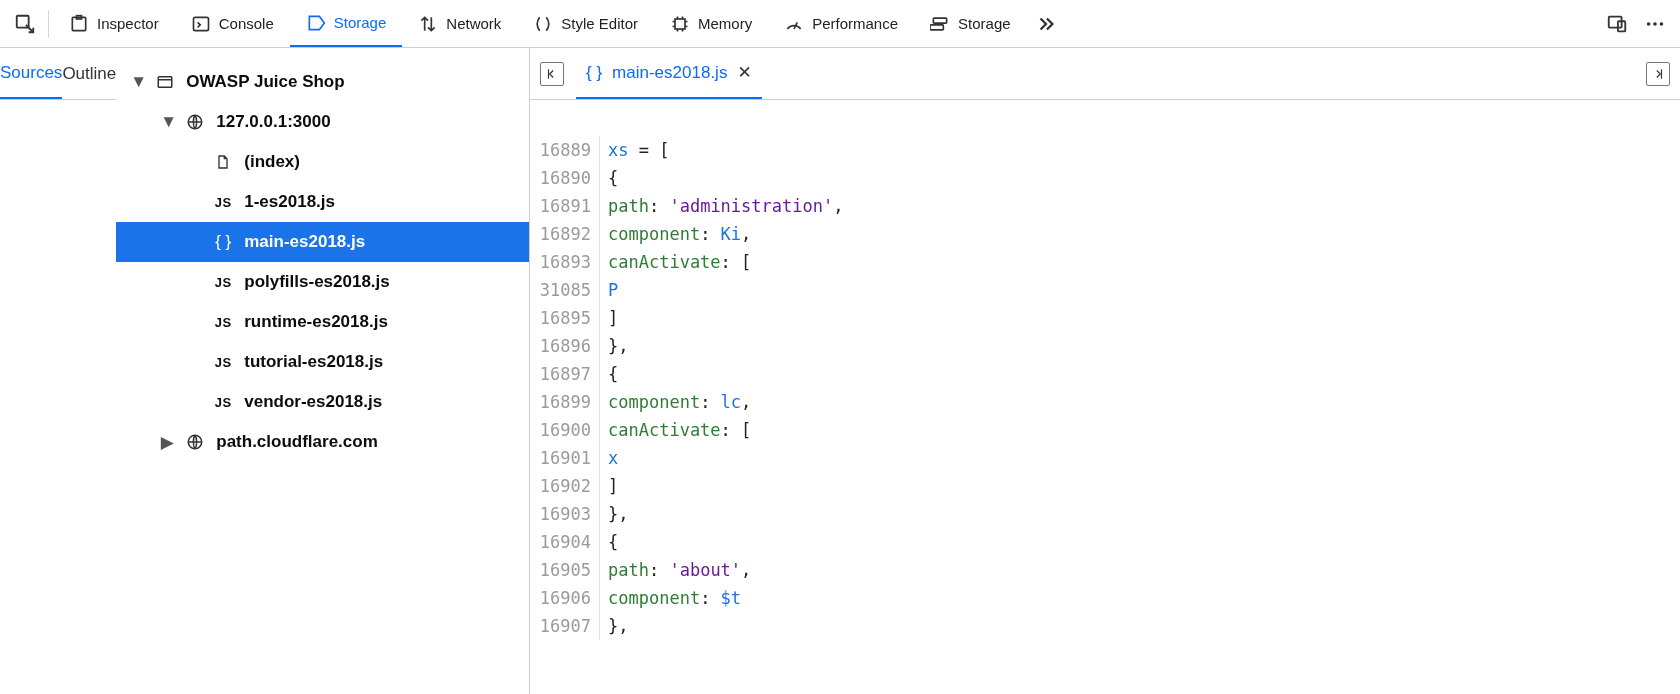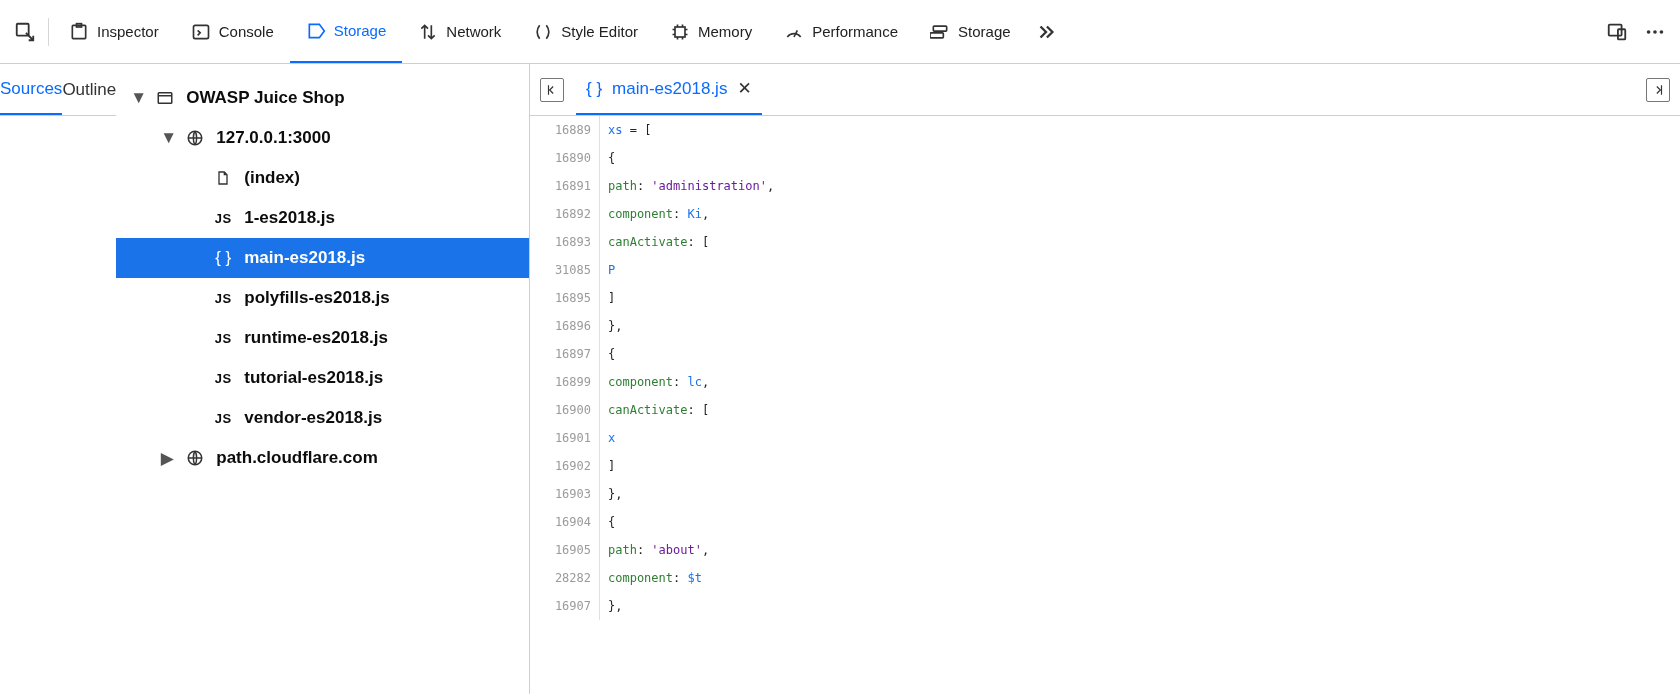--- a/index.html
+++ b/index.html
@@ -1,19 +1,19 @@
 <!DOCTYPE html>
 <html><head>
 <meta charset="utf-8">
 <style>
   * { box-sizing: border-box; margin: 0; padding: 0; }
   html, body { width: 1680px; height: 694px; font-family: -apple-system, BlinkMacSystemFont, "Segoe UI", Arial, sans-serif; font-size: 15px; color: #0c0c0d; background: #fff; overflow: hidden; }
 
   
-  .toolbar { display: flex; align-items: center; height: 64px; border-bottom: 1px solid #cfcfd1; padding: 0 6px; }
+  .toolbar { display: flex; align-items: center; height: 48px; border-bottom: 1px solid #cfcfd1; padding: 0 6px; }
   .toolbar .tool { display: flex; align-items: center; gap: 8px; padding: 0 16px; height: 100%; cursor: pointer; color: #222; }
   .toolbar .tool.active { color: #0a6bff; border-bottom: 2px solid #0a6bff; }
   .toolbar .sep { width: 1px; height: 28px; background: #d6d6d8; margin: 0 4px; }
   .toolbar .tool svg { width: 20px; height: 20px; flex: none; }
   .toolbar .spacer { flex: 1; }
   .toolbar .iconbtn { width: 38px; height: 38px; display: flex; align-items: center; justify-content: center; cursor: pointer; }
   .toolbar .iconbtn svg { width: 22px; height: 22px; }
 
   
   .main { display: flex; height: calc(100% - 48px); }
@@ -36,21 +36,21 @@
 
   
   .right { flex: 1; display: flex; flex-direction: column; }
   .file-tabs { display: flex; align-items: center; height: 52px; border-bottom: 1px solid #cfcfd1; padding: 0 10px; gap: 12px; }
   .file-tabs .paneicon { width: 24px; height: 24px; display:flex; align-items:center; justify-content:center; cursor:pointer; border:1px solid #777; border-radius:2px; }
   .file-tabs .ftab { display: flex; align-items: center; gap: 10px; padding: 0 10px; height: 100%; border-bottom: 2px solid #0a6bff; cursor: pointer; font-size: 17px; }
   .file-tabs .ftab .fname { color: #0a6bff; }
   .file-tabs .close { cursor: pointer; color: #333; }
   .file-tabs .spacer { flex:1; }
 
-  .code { flex: 1; overflow: auto; font-family: "Menlo","Consolas",monospace; font-size: 12px; line-height: 28px; }
+  .code { flex: 1; overflow: auto; font-family: "Menlo","Consolas",monospace; font-size: 17px; line-height: 28px; margin-top: 36px; }
   .line { display: flex; }
   .gutter { width: 70px; text-align: right; padding-right: 8px; color: #9a9a9d; user-select: none; border-right: 1px solid #e0e0e2; }
   .src { padding-left: 8px; white-space: pre; }
   .tok-def { color: #1a73e8; }
   .tok-prop { color: #2e7d32; }
   .tok-str { color: #6a1b9a; }
   .tok-ident { color: #1a73e8; }
   .tok-punc { color: #222; }
 </style>
 </head>
@@ -300,21 +300,21 @@
         </div>
         <div class="line">
           <div class="gutter">16904</div>
           <div class="src"><span class="tok-punc">{</span></div>
         </div>
         <div class="line">
           <div class="gutter">16905</div>
           <div class="src"><span class="tok-prop">path</span><span class="tok-punc">: </span><span class="tok-str">'about'</span><span class="tok-punc">,</span></div>
         </div>
         <div class="line">
-          <div class="gutter">28282</div>
+          <div class="gutter">16906</div>
           <div class="src"><span class="tok-prop">component</span><span class="tok-punc">: </span><span class="tok-ident">$t</span></div>
         </div>
         <div class="line">
           <div class="gutter">16907</div>
           <div class="src"><span class="tok-punc">},</span></div>
         </div>
       </div>
   </div>
 </div>
 

